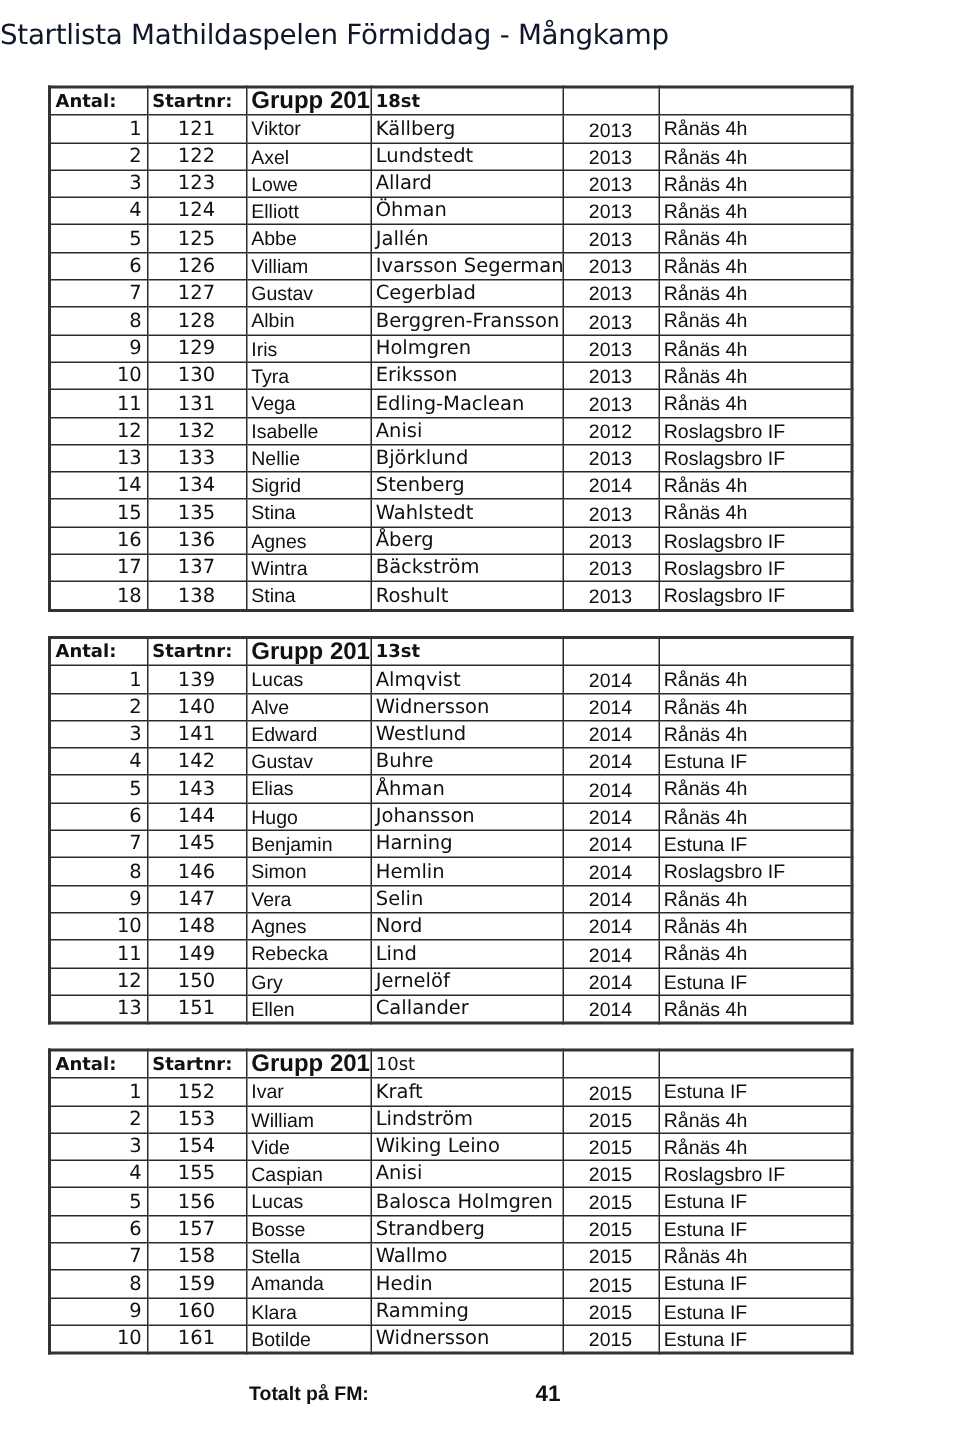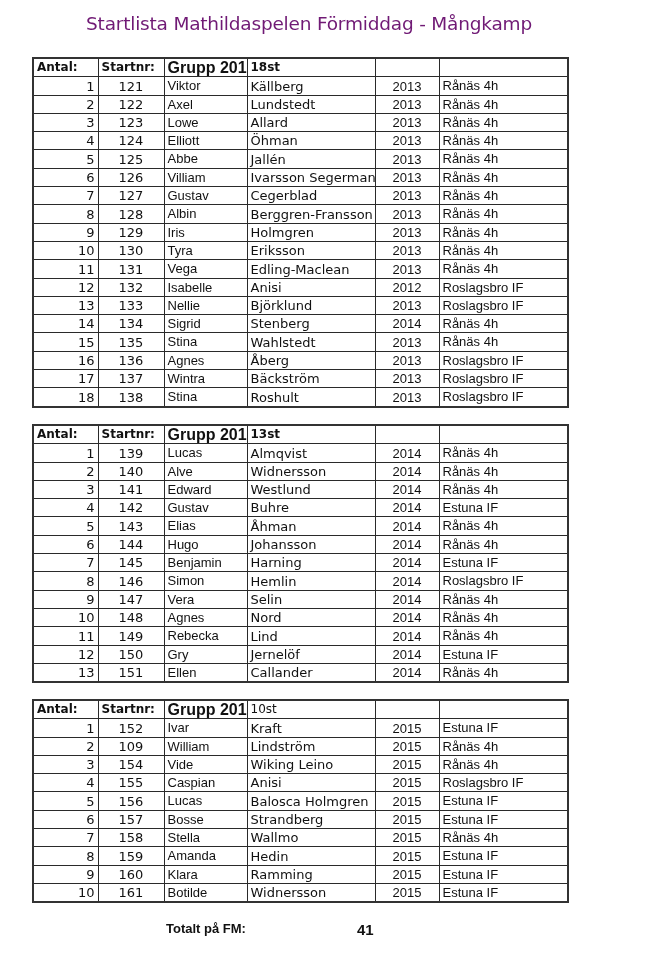--- a/index.html
+++ b/index.html
@@ -1,17 +1,17 @@
 <!DOCTYPE html>
 <html><head>
 <meta charset="utf-8">
 <style>
   html, body { margin: 0; padding: 0; background: #ffffff; }
   body { width: 653px; height: 960px; position: relative; overflow: hidden; font-family: "Liberation Sans", sans-serif; color: #111; }
-  .title { position: absolute; left: 0; width: 618px; top: 13px; text-align: center; font-family: "DejaVu Sans", sans-serif; font-size: 18.5px; letter-spacing: -0.2px; color: #701a75; }
+  .title { position: absolute; left: 0; width: 618px; top: 13px; text-align: left; font-family: "DejaVu Sans", sans-serif; font-size: 18.5px; letter-spacing: -0.2px; color: #0f172a; }
   table.startlist { position: absolute; left: 32px; border-collapse: collapse; table-layout: fixed; width: 535px; }
   table.startlist td { border: 1px solid #2a2a2a; height: 17.3px; padding: 0 3px; font-size: 13px; line-height: 17px; white-space: nowrap; overflow: hidden; vertical-align: bottom; }
   table.startlist { border: 2px solid #333; }
   col.c-antal { width: 65px; }
   col.c-start { width: 66px; }
   col.c-first { width: 83px; }
   col.c-last { width: 128px; }
   col.c-year { width: 64px; }
   col.c-club { width: 129px; }
   tr.head td { font-weight: bold; font-family: "DejaVu Sans", sans-serif; font-size: 12px; }
@@ -345,21 +345,21 @@
       <tr>
         <td class="antal">1</td>
         <td class="start">152</td>
         <td class="first">Ivar</td>
         <td class="last">Kraft</td>
         <td class="year">2015</td>
         <td class="club">Estuna IF</td>
       </tr>
       <tr>
         <td class="antal">2</td>
-        <td class="start">109</td>
+        <td class="start">153</td>
         <td class="first">William</td>
         <td class="last">Lindström</td>
         <td class="year">2015</td>
         <td class="club">Rånäs 4h</td>
       </tr>
       <tr>
         <td class="antal">3</td>
         <td class="start">154</td>
         <td class="first">Vide</td>
         <td class="last"> Wiking Leino</td>

